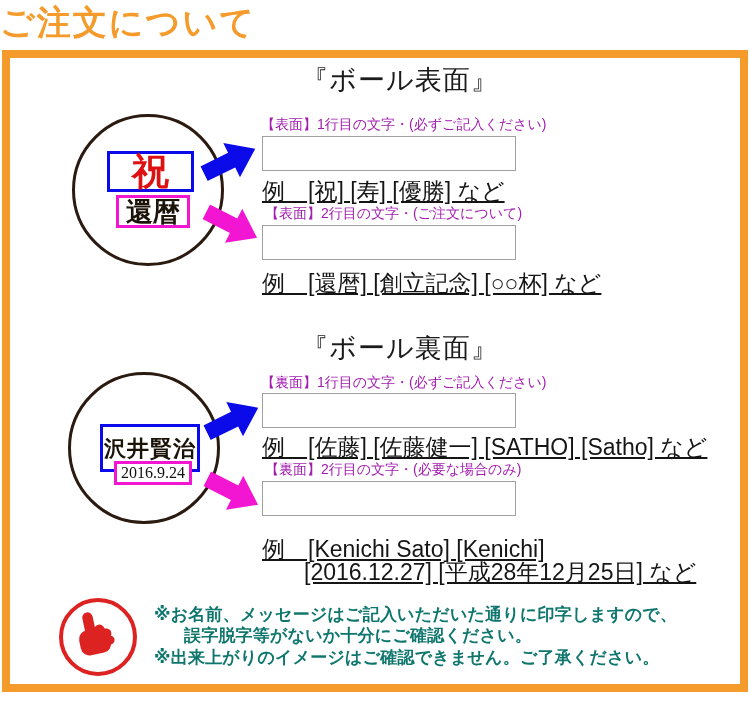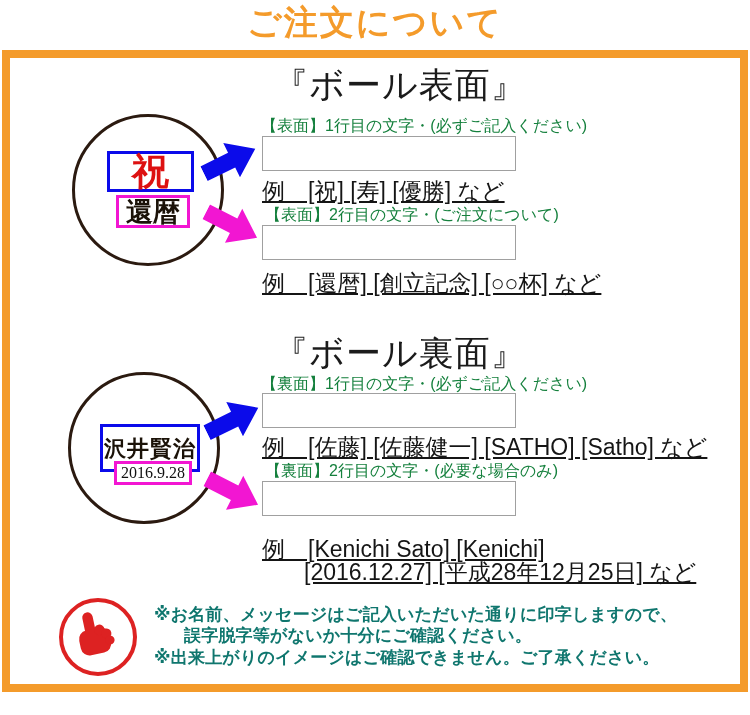--- a/index.html
+++ b/index.html
@@ -1,42 +1,42 @@
 <!DOCTYPE html>
 <html lang="ja"><head>
 <meta charset="utf-8">
 <style>
   * { margin:0; padding:0; box-sizing:border-box; }
   html,body { width:750px; height:715px; background:#ffffff; overflow:hidden;
     font-family:"Liberation Sans","DejaVu Sans",sans-serif; }
   .abs { position:absolute; }
 
-  .page-title { left:0; top:6; width:750px; text-align:center;
+  .page-title { left:0; top:6; width:750px; text-align:left;
     font-size:34px; font-weight:bold; color:#F49B2B; letter-spacing:2px; }
 
   .frame { left:2; top:50px; left:2px; width:746px; height:642px;
     border:8px solid #F49B2B; background:transparent; }
 
-  .section-heading { width:300px; text-align:center; font-size:35px;
+  .section-heading { width:300px; text-align:center; font-size:27px;
     font-weight:500; color:#1b1b1b; letter-spacing:1px; white-space:nowrap; }
 
   .ball-circle { border:3px solid #2b1a10; border-radius:50%; background:#fff; }
 
   .stamp-box { display:flex; align-items:center; justify-content:center;
     background:#fff; overflow:visible; white-space:nowrap; }
   .stamp-blue    { border:3px solid #0b0bea; }
   .stamp-magenta { border:3px solid #f216d2; }
   .brush { font-family:"DejaVu Serif","Liberation Serif",serif; font-weight:bold; }
   .shuku   { font-size:37px; color:#dd1111; line-height:1; }
   .kanreki { font-size:27px; color:#1b1208; line-height:1; }
   .namae   { font-size:22px; color:#1b1208; line-height:1; letter-spacing:1px; }
   .hizuke  { font-family:"Liberation Serif","DejaVu Serif",serif;
     font-size:16px; color:#111; line-height:1; }
 
-  .field-label { font-size:16px; color:#15803d; white-space:nowrap; }
+  .field-label { font-size:14px; color:#a21caf; white-space:nowrap; }
   .field-input { width:254px; height:35px; border:1px solid #a0a0a0;
     background:#fff; font-size:18px; padding:0 6px; outline:none; }
   .example { font-size:23px; color:#151515; white-space:nowrap;text-decoration:underline; }
 
   .arrow { width:58px; height:42px; }
   .arrow svg { display:block; width:100%; height:100%; }
   .arrow-up   { transform:rotate(-26deg); }
   .arrow-down { transform:rotate(27deg); }
 
   .hand-badge { width:78px; height:78px; border:4px solid #dd2222;
@@ -81,21 +81,21 @@
 <input class="abs field-input" style="left: 262px; top: 225px;" type="text" value="">
 <div class="abs example" style="left:262px; top:268px;">例　[還暦] [創立記念] [○○杯] など</div>
 
 <div class="abs section-heading" style="left:250px; top:330px;">『ボール裏面』</div>
 
 <div class="abs ball-circle" style="left:68px; top:372px; width:152px; height:152px;"></div>
 <div class="abs stamp-box stamp-blue" style="left:100px; top:424px; width:100px; height:48px;">
   <span class="brush namae">沢井賢治</span>
 </div>
 <div class="abs stamp-box stamp-magenta" style="left:114px; top:461px; width:78px; height:24px;">
-  <span class="hizuke">2016.9.28</span>
+  <span class="hizuke">2016.9.24</span>
 </div>
 
 <div class="abs arrow arrow-up" style="left:204px; top:399px;">
   <svg viewBox="0 0 64 44">
       <polygon points="0,13 34,13 34,1 63,22 34,43 34,31 0,31" fill="#0b0bea"></polygon>
     </svg>
 </div>
 <div class="abs arrow arrow-down" style="left:204px; top:471px;">
   <svg viewBox="0 0 64 44">
       <polygon points="0,13 34,13 34,1 63,22 34,43 34,31 0,31" fill="#f216d2"></polygon>

